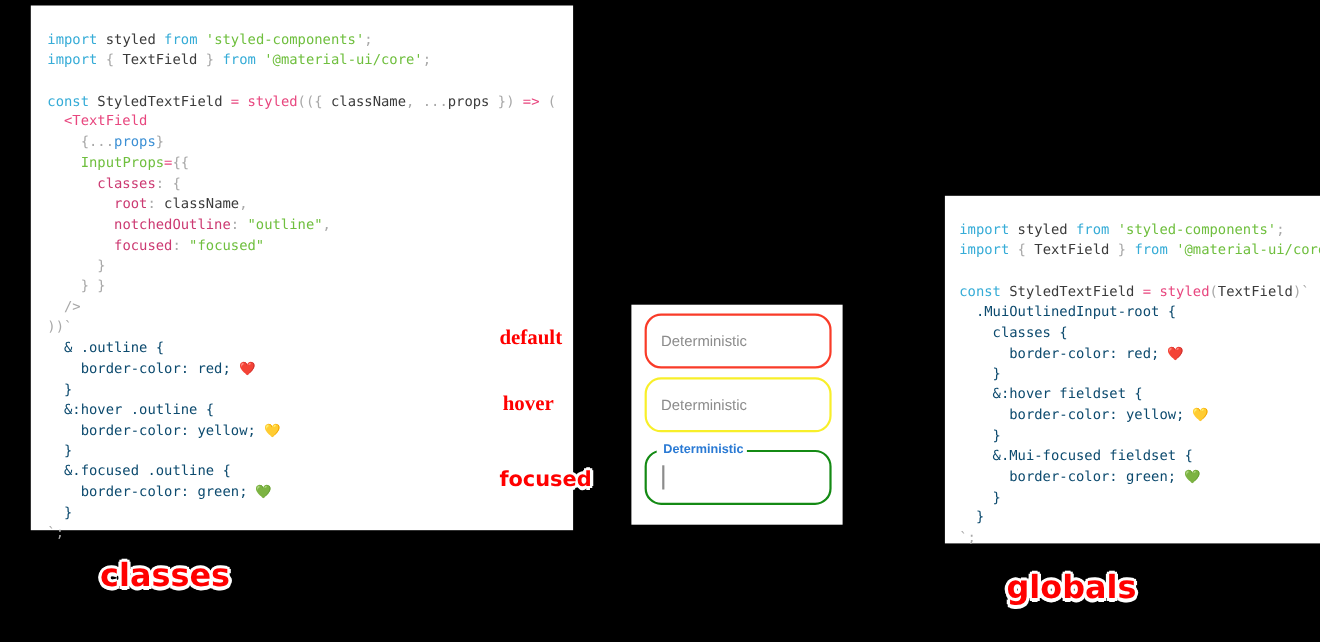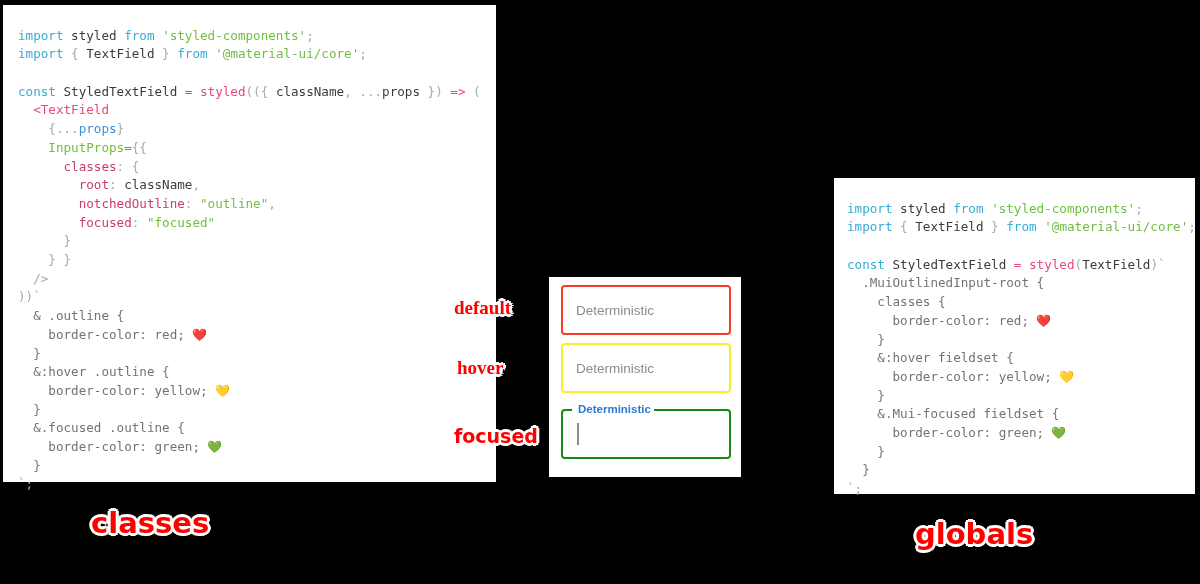--- a/index.html
+++ b/index.html
@@ -13,20 +13,21 @@
     position: relative;
     overflow: hidden;
     font-family: "DejaVu Sans", sans-serif;
   }
 
   
   .panel {
     position: absolute;
     background: #ffffff;
     box-sizing: border-box;
+    margin-left: 25px;
   }
 
   
   .code {
     font-family: "DejaVu Sans Mono", monospace;
     font-size: 12.6px;
     line-height: 18.7px;
     white-space: pre;
     color: #3b3b3b;
   }
@@ -56,42 +57,42 @@
   
   .t-kw      { color: #36acd7; }           
   .t-plain   { color: #3b3b3b; }           
   .t-str     { color: #6fbf3e; }           
   .t-fn      { color: #e8477f; }           
   .t-tag     { color: #e8477f; }           
   .t-attr    { color: #6fbf3e; }           
   .t-prop    { color: #cc3a72; }           
   .t-punct   { color: #a8a8a8; }           
   .t-op      { color: #e8477f; }           
-  .t-css     { color: #737373; }           
+  .t-css     { color: #0c4a6e; }           
   .t-var     { color: #3b8fd4; }           
   .emoji     { font-family: "DejaVu Sans", sans-serif; font-size: 12px; }
 
   
   .demo-panel {
     left: 549px;
     top: 277px;
     width: 192px;
     height: 200px;
   }
   .fields {
     position: absolute;
     left: 0; top: 0; right: 0; bottom: 0;
   }
   .tf {
     position: absolute;
     left: 12px;
     width: 170px;
     height: 50px;
     border: 2px solid #000;
-    border-radius: 4px;
+    border-radius: 15px;
     box-sizing: border-box;
     background: #ffffff;
   }
   .tf .tf-text {
     position: absolute;
     left: 13px;
     top: 50%;
     transform: translateY(-50%);
     font-family: "Liberation Sans", sans-serif;
     font-size: 13.5px;

